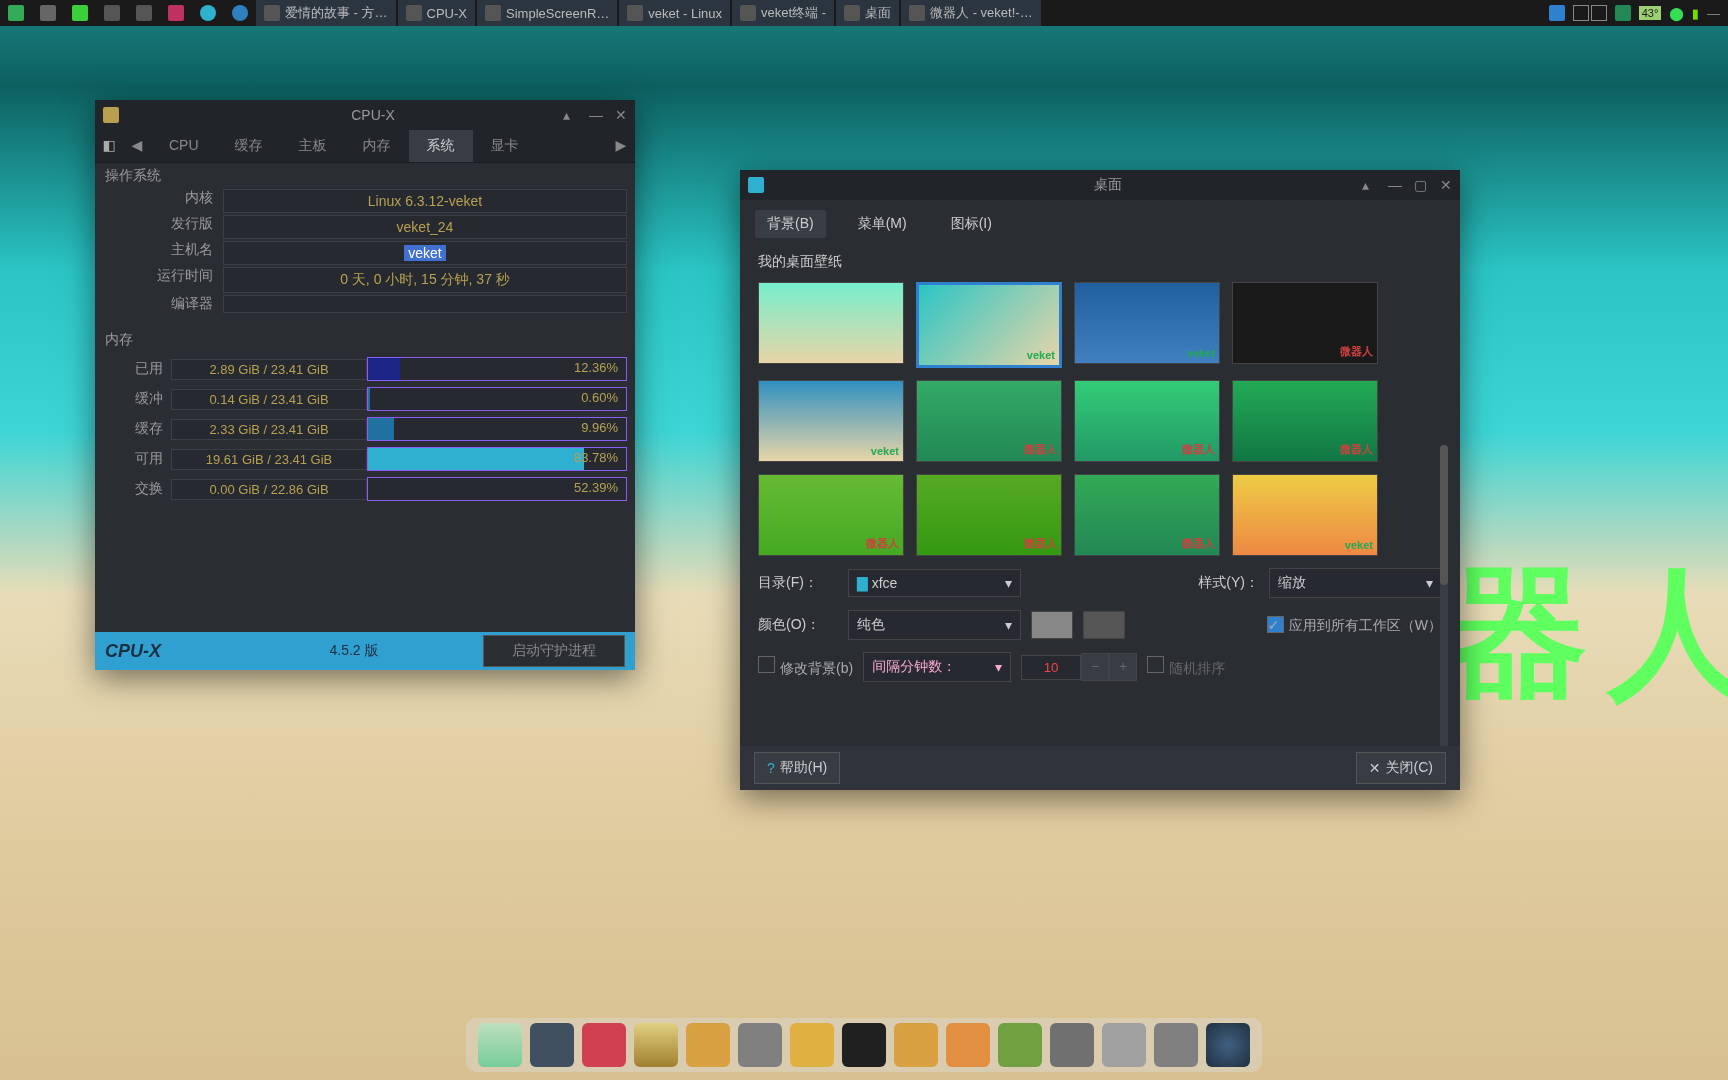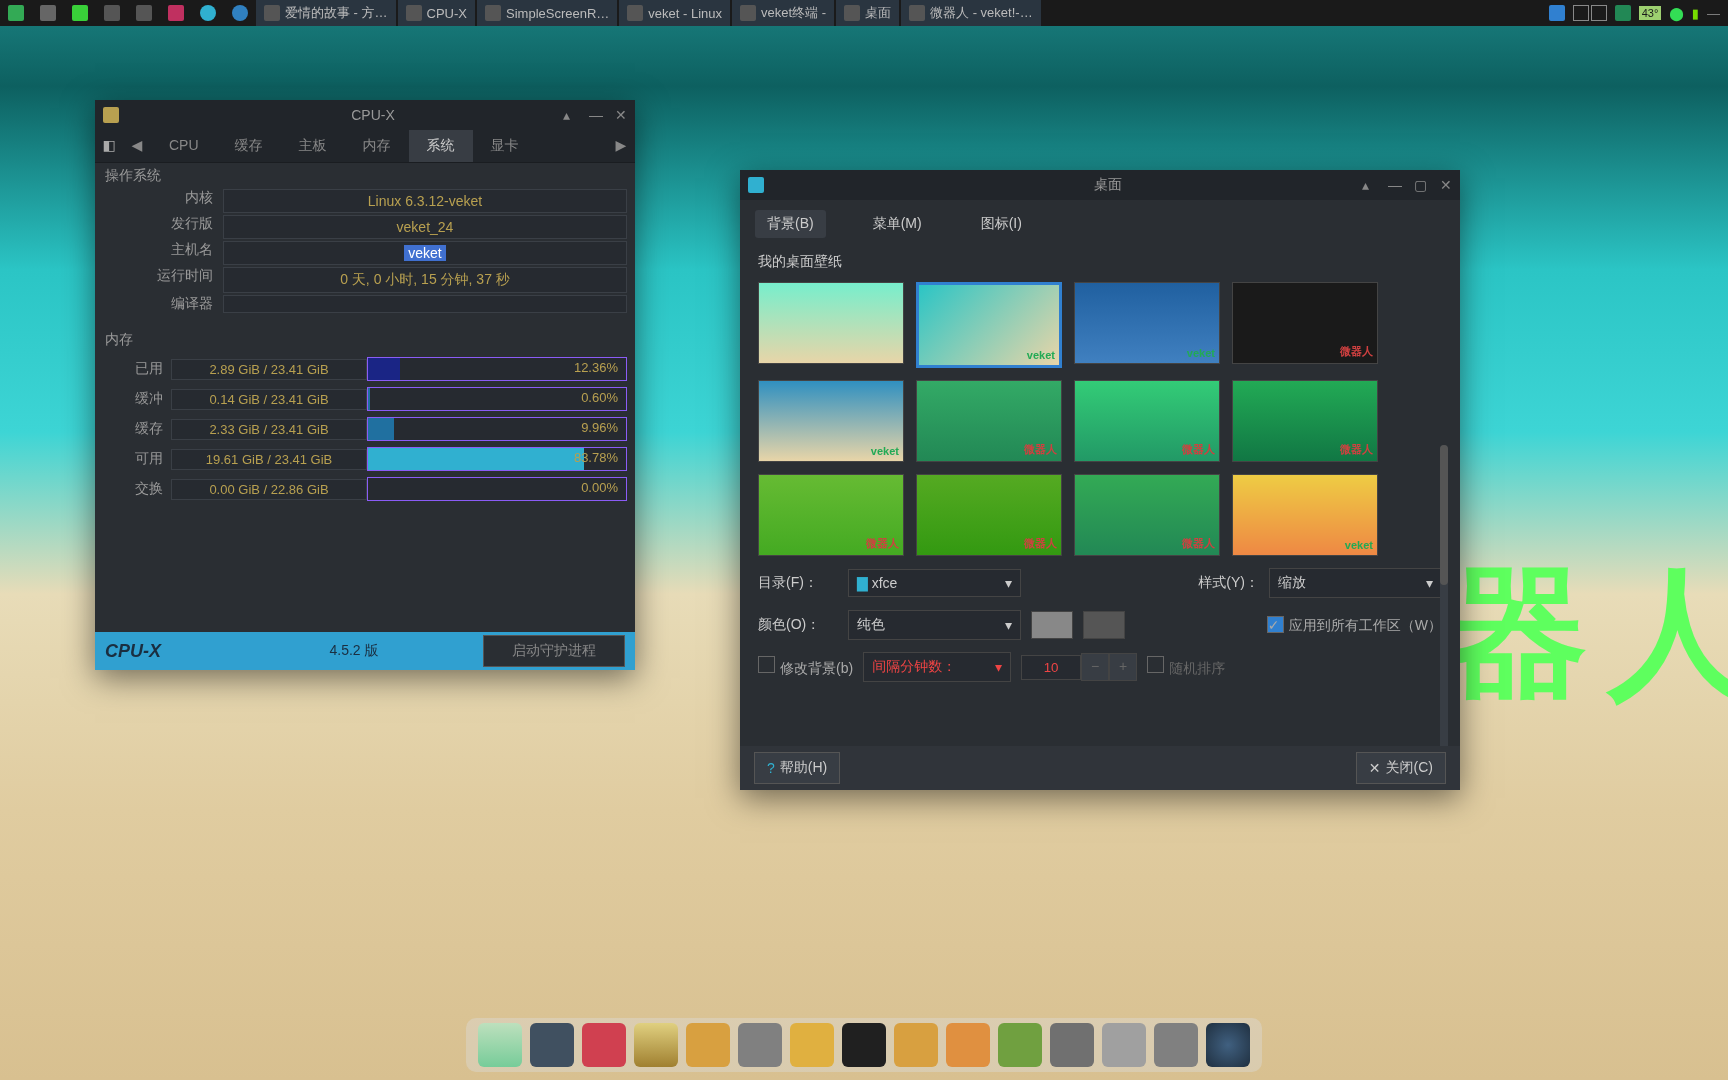--- a/index.html
+++ b/index.html
@@ -34,21 +34,21 @@
 .memfill{position:absolute;left:0;top:0;height:100%;background:#2070a0}
 .memfill.navy{background:#1a2585}
 .memfill.cyan{background:#30b0d0}
 .mempct{position:absolute;right:8px;top:2px;color:#b8a050;font-size:13px}
 .cpux-footer{position:absolute;bottom:0;left:0;right:0;height:38px;background:#30a0d0;display:flex;align-items:center;padding:0 10px}
 .cpux-logo{flex:0 0 120px;font-style:italic;font-weight:bold;color:#1a2e40;font-size:18px}
 .cpux-ver{flex:1;text-align:center;color:#1a2e40}
 .cpux-footbtn{background:#2a2e33;color:#888;padding:6px 28px;border:1px solid #555}
 
 .dwin{left:740px;top:170px;width:720px;height:620px}
-.dwin .tabs{display:flex;gap:35px;padding:10px 15px;background:#2a2e33}
+.dwin .tabs{display:flex;gap:20px;padding:10px 15px;background:#2a2e33}
 .dwin .tab{padding:5px 12px;color:#ccc;cursor:pointer}
 .dwin .tab.active{background:#383d44;border-radius:3px}
 .dwin-body{padding:0 18px}
 .dwin-label{padding:5px 0;color:#ccc}
 .thumbs{display:grid;grid-template-columns:repeat(4,146px);gap:12px;padding:6px 0}
 .thumb{height:80px;border:1px solid #444;position:relative;background:#333;cursor:pointer}
 .thumb.sel{border:3px solid #3080d0}
 .thumb-badge{position:absolute;right:4px;bottom:4px;font-size:11px;color:#d04040;font-weight:bold}
 .scrollbar{position:absolute;right:12px;top:275px;width:8px;height:310px;background:#383d44;border-radius:4px}
 .scrollthumb{position:absolute;top:0;width:8px;height:140px;background:#555;border-radius:4px}
@@ -216,21 +216,21 @@
   <div class="membar">
           <div class="memfill cyan" style="width:83.78%"></div>
           <div class="mempct">83.78%</div>
         </div>
       </div>
       <div class="memrow">
         <div class="memlabel">交换</div>
   <div class="memtext">0.00 GiB / 22.86 GiB</div>
   <div class="membar">
           <div class="memfill " style="width:0%"></div>
-          <div class="mempct">0.00%</div>
+          <div class="mempct">52.39%</div>
         </div>
       </div>
     </div>
   <div class="cpux-footer">
     <div class="cpux-logo">CPU-X</div>
     <div class="cpux-ver">4.5.2 版</div>
     <div class="cpux-footbtn">启动守护进程</div>
   </div>
 </div>
 
@@ -311,21 +311,21 @@
           <span>纯色</span>
           <span>▾</span>
         </div>
       <div class="colorbox"></div>
       <div class="colorbox dark"></div>
       <div style="flex:1"></div>
       <label><span class="chk on">✓</span><span>应用到所有工作区（W）</span></label>
     </div>
     <div class="formrow">
       <label><span class="chk"></span><span>修改背景(b)</span></label>
-      <div class="select" style="flex:0 0 130px;color:#ef4444">
+      <div class="select" style="flex:0 0 130px;color:#f9a8d4">
           <span>间隔分钟数：</span>
           <span>▾</span>
         </div>
       <div class="spinner">
         <input value="10" style="">
         <div class="spinbtn">−</div>
         <div class="spinbtn">+</div>
       </div>
       <label style="color:#666"><span class="chk"></span><span>随机排序</span></label>
     </div>

